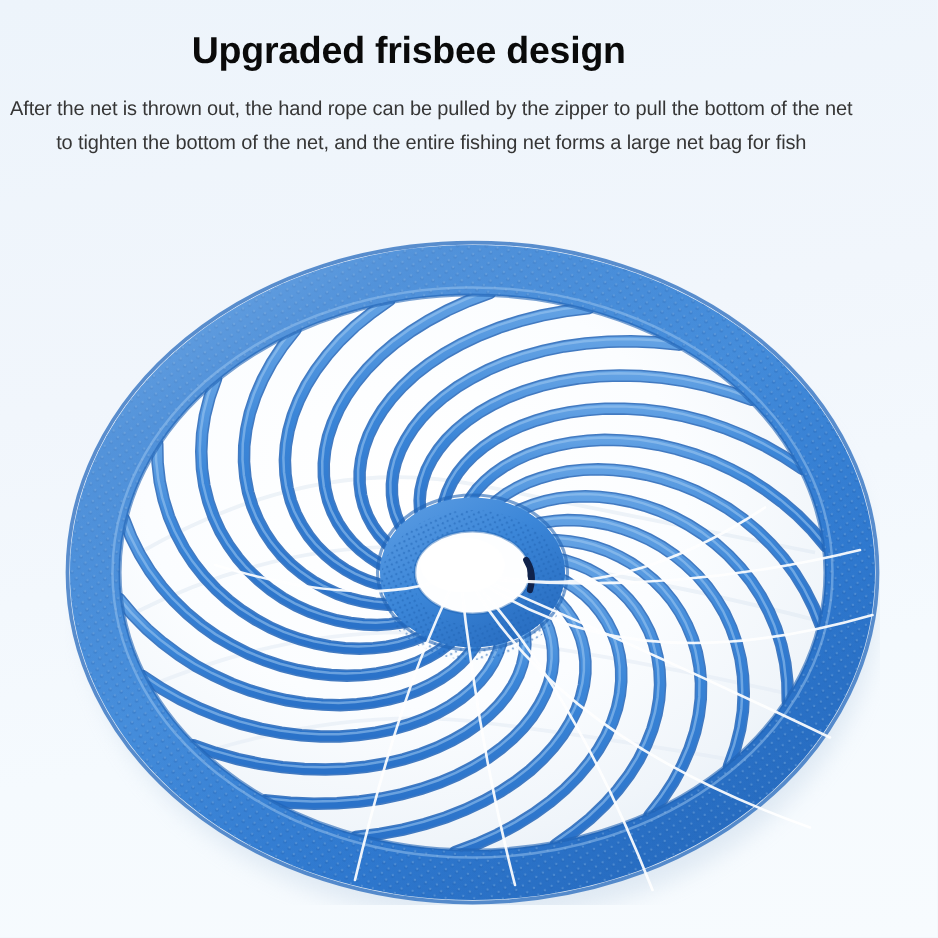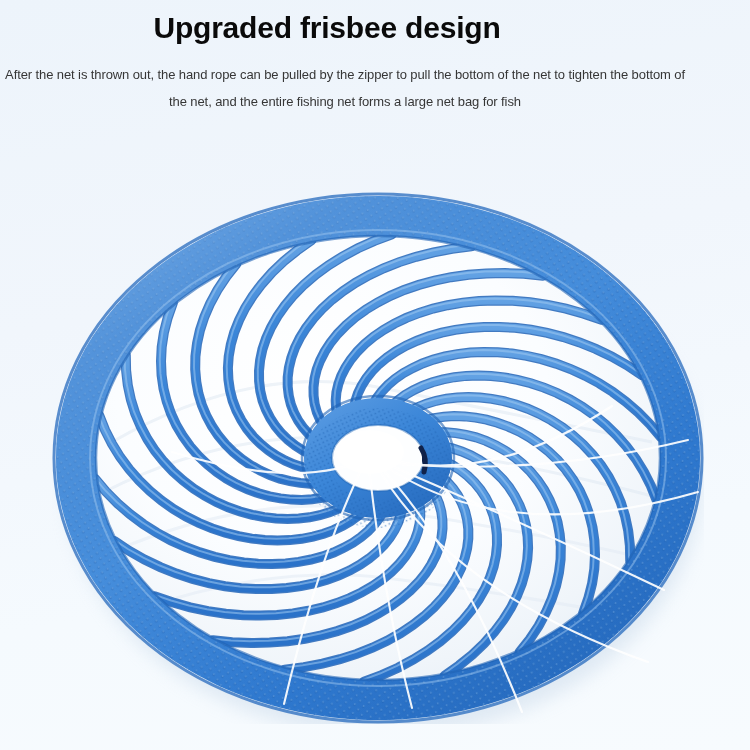--- a/index.html
+++ b/index.html
@@ -21,37 +21,37 @@
     background: linear-gradient(170deg, #edf4fb 0%, #f1f6fc 38%, #f5fafe 72%, #f7fbfe 100%);
     overflow: hidden;
   }
 
   
   .text-block {
     position: absolute;
     top: 0;
     left: 0;
     width: 654px;
-    padding-top: 10px;
+    padding-top: 23px;
     text-align: center;
     z-index: 5;
   }
 
   .headline {
     font-size: 30px;
     font-weight: bold;
     color: #0a0a0a;
     letter-spacing: -0.2px;
     line-height: 1.18;
     margin: 0 0 10px 0;
     font-stretch: condensed;
   }
 
   .subcopy {
-    font-size: 13px;
+    font-size: 16px;
     font-weight: normal;
     color: #363636;
     line-height: 27px;
     margin: 16px auto;
     width: 690px;
     letter-spacing: -0.1px;
   }
 
   
   .disc-stage {

